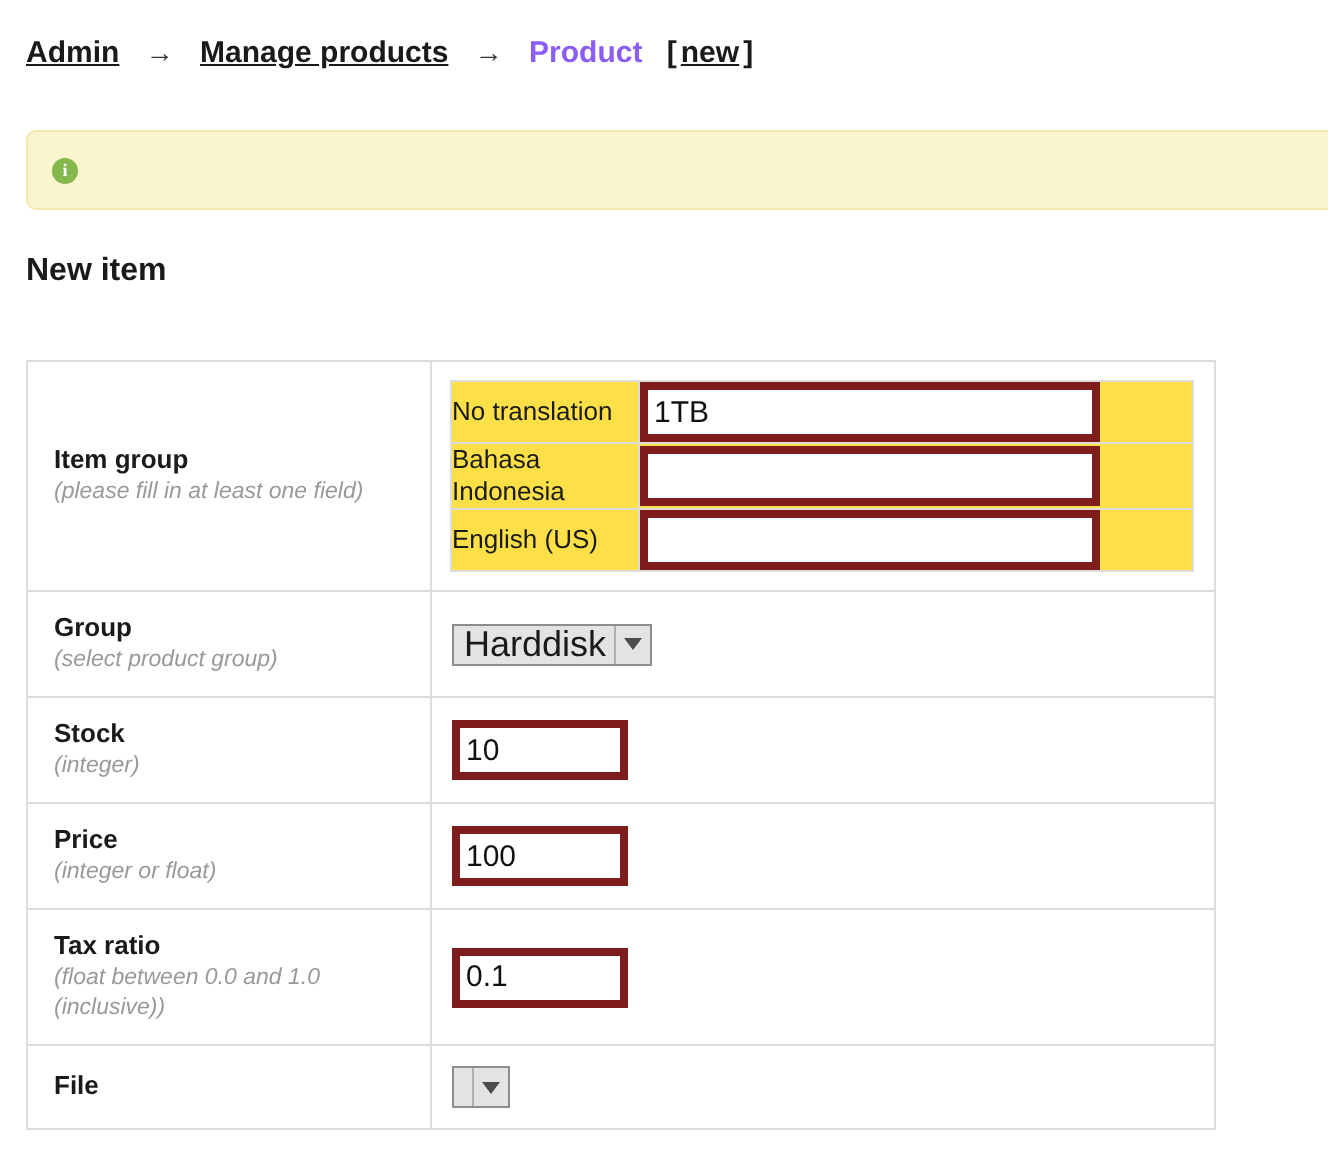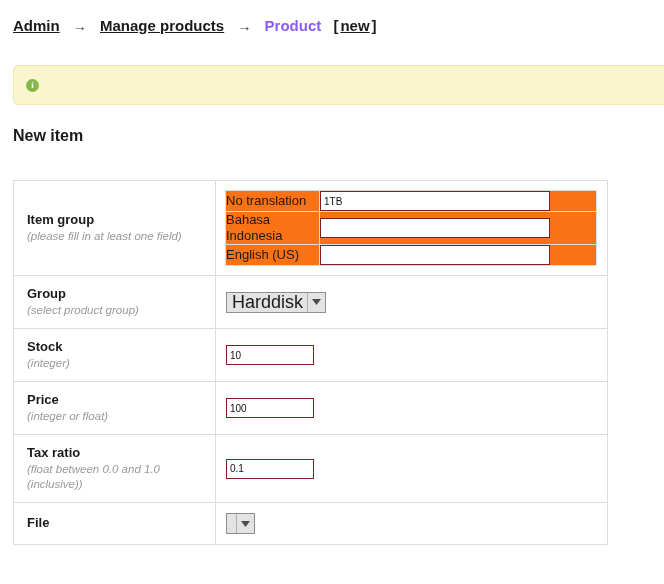--- a/index.html
+++ b/index.html
@@ -139,21 +139,21 @@
 
   
   tr.row-itemname td.label-cell { vertical-align: middle; }
   tr.row-itemname td.value-cell { padding: 9px 0 9px 9px; }
 
   
   .lang-table {
     border-collapse: collapse;
     border: 1px solid #dcdcdc;
     width: 372px;
-    background: #f97316;
+    background: #fde047;
   }
   .lang-table td {
     border: 1px solid #dcdcdc;
     padding: 0;
     vertical-align: middle;
   }
   .lang-name {
     width: 94px;
     box-sizing: border-box;
     padding: 9px 0 9px 11px;
@@ -163,26 +163,26 @@
   }
   .lang-field {
     padding: 9px 10px 9px 10px;
     box-sizing: border-box;
   }
 
   
   input.txt {
     box-sizing: border-box;
     height: 20px;
-    border: 1px solid #7f1d1d;
+    border: 4px solid #7f1d1d;
     background: #ffffff;
     font-family: "Liberation Sans", sans-serif;
-    font-size: 10px;
+    font-size: 15px;
     color: #111111;
-    padding: 1px 3px;
+    padding: 11px 3px;
     outline: none;
     border-radius: 0;
   }
   input.txt.wide { width: 230px; }
   input.txt.num  { width: 88px; }
 
   
   .sel {
     display: inline-flex;
     align-items: stretch;

